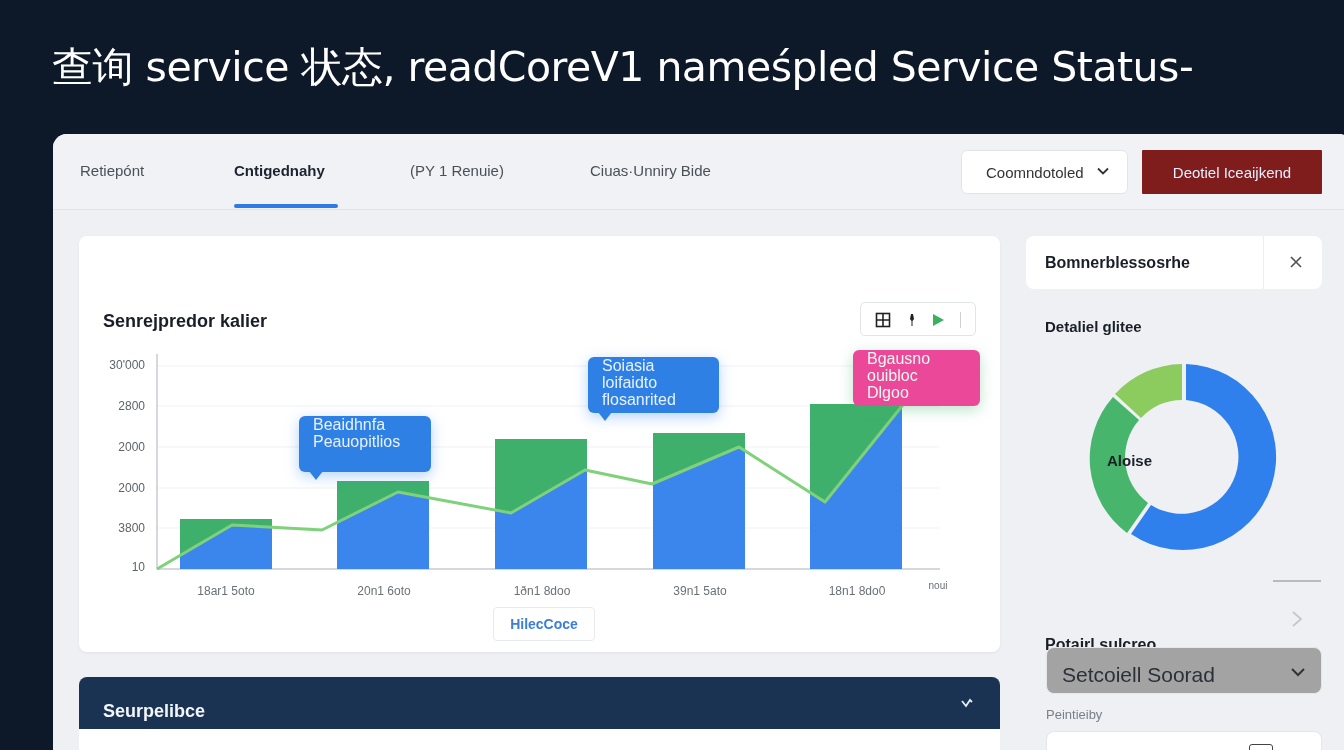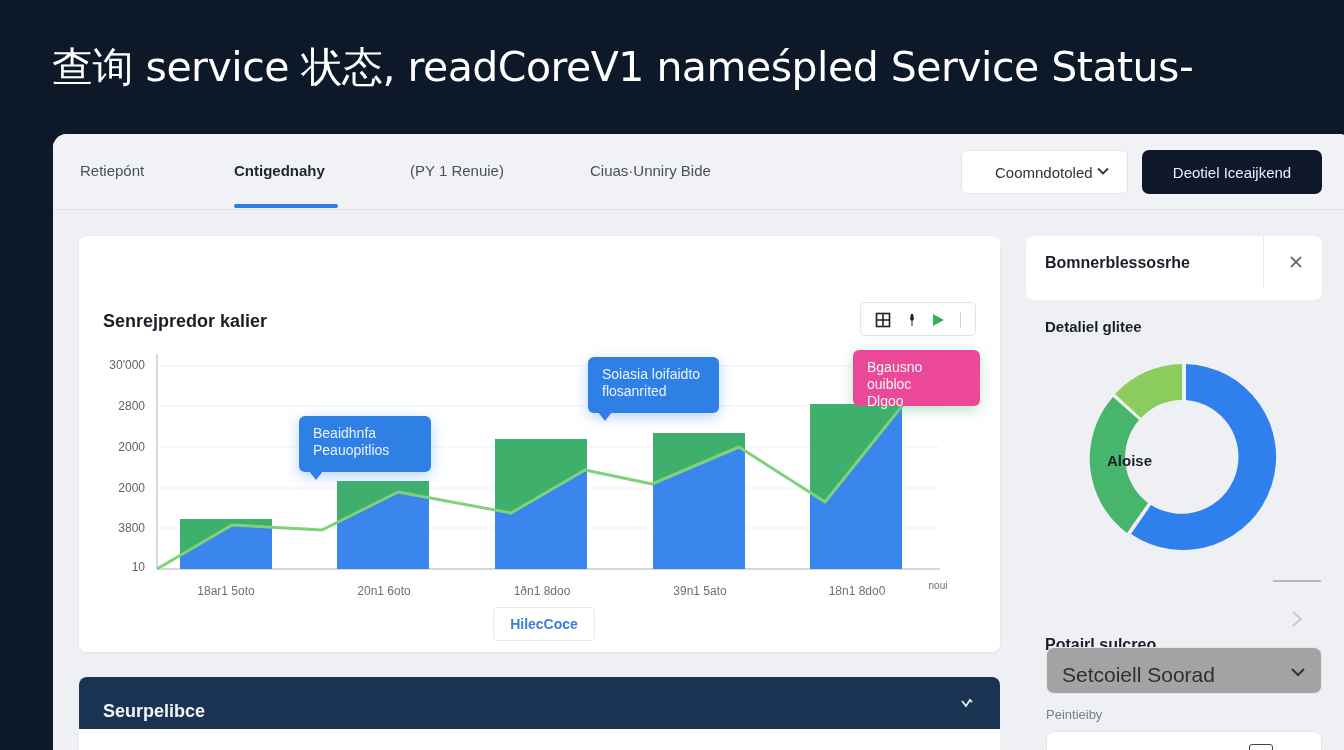--- a/index.html
+++ b/index.html
@@ -31,26 +31,26 @@
     white-space: nowrap;
   }
   .tab.active { color: #1c2430; font-weight: 700; }
   .tab-underline {
     position: absolute; left: 181px; top: 70px; width: 104px; height: 4px;
     background: #2f7be6; border-radius: 2px;
   }
   .select-box {
     position: absolute; left: 908px; top: 16px; width: 167px; height: 44px;
     background: #fff; border: 1px solid #e1e4e8; border-radius: 6px;
-    display: flex; align-items: center; padding-left: 33px; font-size: 15px; color: #333;
+    display: flex; align-items: center; padding-left: 24px; font-size: 15px; color: #333;
   }
   .select-box .chev { position: absolute; right: 16px; top: 12px; width: 16px; height: 16px; }
   .primary-btn {
     position: absolute; left: 1089px; top: 16px; width: 180px; height: 44px;
-    background: #0f172a; border-radius: 7px; color: #e8f0ff; font-size: 15px;
+    background: #7f1d1d; border-radius: 1px; color: #e8f0ff; font-size: 15px;
     display: flex; align-items: center; justify-content: center;
   }
   .chart-panel {
     position: absolute; left: 26px; top: 102px; width: 921px; height: 416px;
     background: #fff; border-radius: 8px; overflow: hidden;
     box-shadow: 0 1px 3px rgba(0,0,0,0.06);
   }
   .panel-header {
     position: absolute; left: 0; top: 0; right: 0; height: 52px;
     background: #1a3352; color: #fff; display: flex; align-items: center;
@@ -67,39 +67,39 @@
   }
   .chart-tools .tool { position: absolute; top: 8px; width: 18px; height: 18px; }
   .chart-svg { position: absolute; left: 0; top: 0; }
   .legend-btn {
     position: absolute; left: 414px; top: 371px; width: 102px; height: 34px;
     border: 1px solid #e6e9ed; border-radius: 4px; background: #fff;
     color: #3a7fd8; font-size: 14px; font-weight: 700;
     display: flex; align-items: center; justify-content: center;
   }
   .tooltip {
-    position: absolute; border-radius: 6px; color: #e8f1ff; font-size: 14px;
-    line-height: 17px; padding: 9px 14px;
+    position: absolute; border-radius: 6px; color: #e8f1ff; font-size: 16px;
+    line-height: 17px; padding: 0 14px;
     box-shadow: 0 4px 14px rgba(42,128,238,0.35);
   }
   .tooltip.blue { background: #2f80e4; }
   .tooltip.green { background: #ec4899; color: #eafaf0; box-shadow: 0 4px 14px rgba(63,178,106,0.35); }
   .tooltip .tail {
     position: absolute; bottom: -8px; width: 0; height: 0;
     border-left: 7px solid transparent; border-right: 7px solid transparent;
     border-top: 9px solid #2f80e4;
   }
   .services-panel {
     position: absolute; left: 26px; top: 543px; width: 921px; height: 120px;
     background: #fff; border-radius: 8px; overflow: hidden;
   }
   .services-panel .panel-header .label { left: 24px; font-weight: 700; font-size: 18px; top: 24px; }
   .services-panel .check { position: absolute; right: 24px; top: 19px; width: 16px; height: 14px; }
   .side-card {
-    position: absolute; left: 973px; top: 102px; width: 296px; height: 64px;
+    position: absolute; left: 973px; top: 102px; width: 296px; height: 53px;
     background: #fff; border-radius: 8px;
   }
   .side-card .label { position: absolute; left: 19px; top: 18px; font-size: 16px; font-weight: 700; color: #1a1f27; }
   .side-card .divider { position: absolute; left: 237px; top: 0; width: 1px; height: 53px; background: #eceef1; }
   .side-card .close { position: absolute; left: 263px; top: 19px; width: 14px; height: 14px; }
   .side-heading { position: absolute; font-size: 16px; font-weight: 700; color: #1a1f27; }
   .side-subtle { position: absolute; font-size: 13px; color: #7a8089; }
   .donut { position: absolute; left: 1035px; top: 363px; }
   .donut-label { position: absolute; left: 1107px; top: 452px; font-size: 15px; font-weight: 700; color: #1a1f27; }
   .donut-rule { position: absolute; left: 1221px; top: 447px; width: 46px; height: 2px; background: #b7bbc1; }

